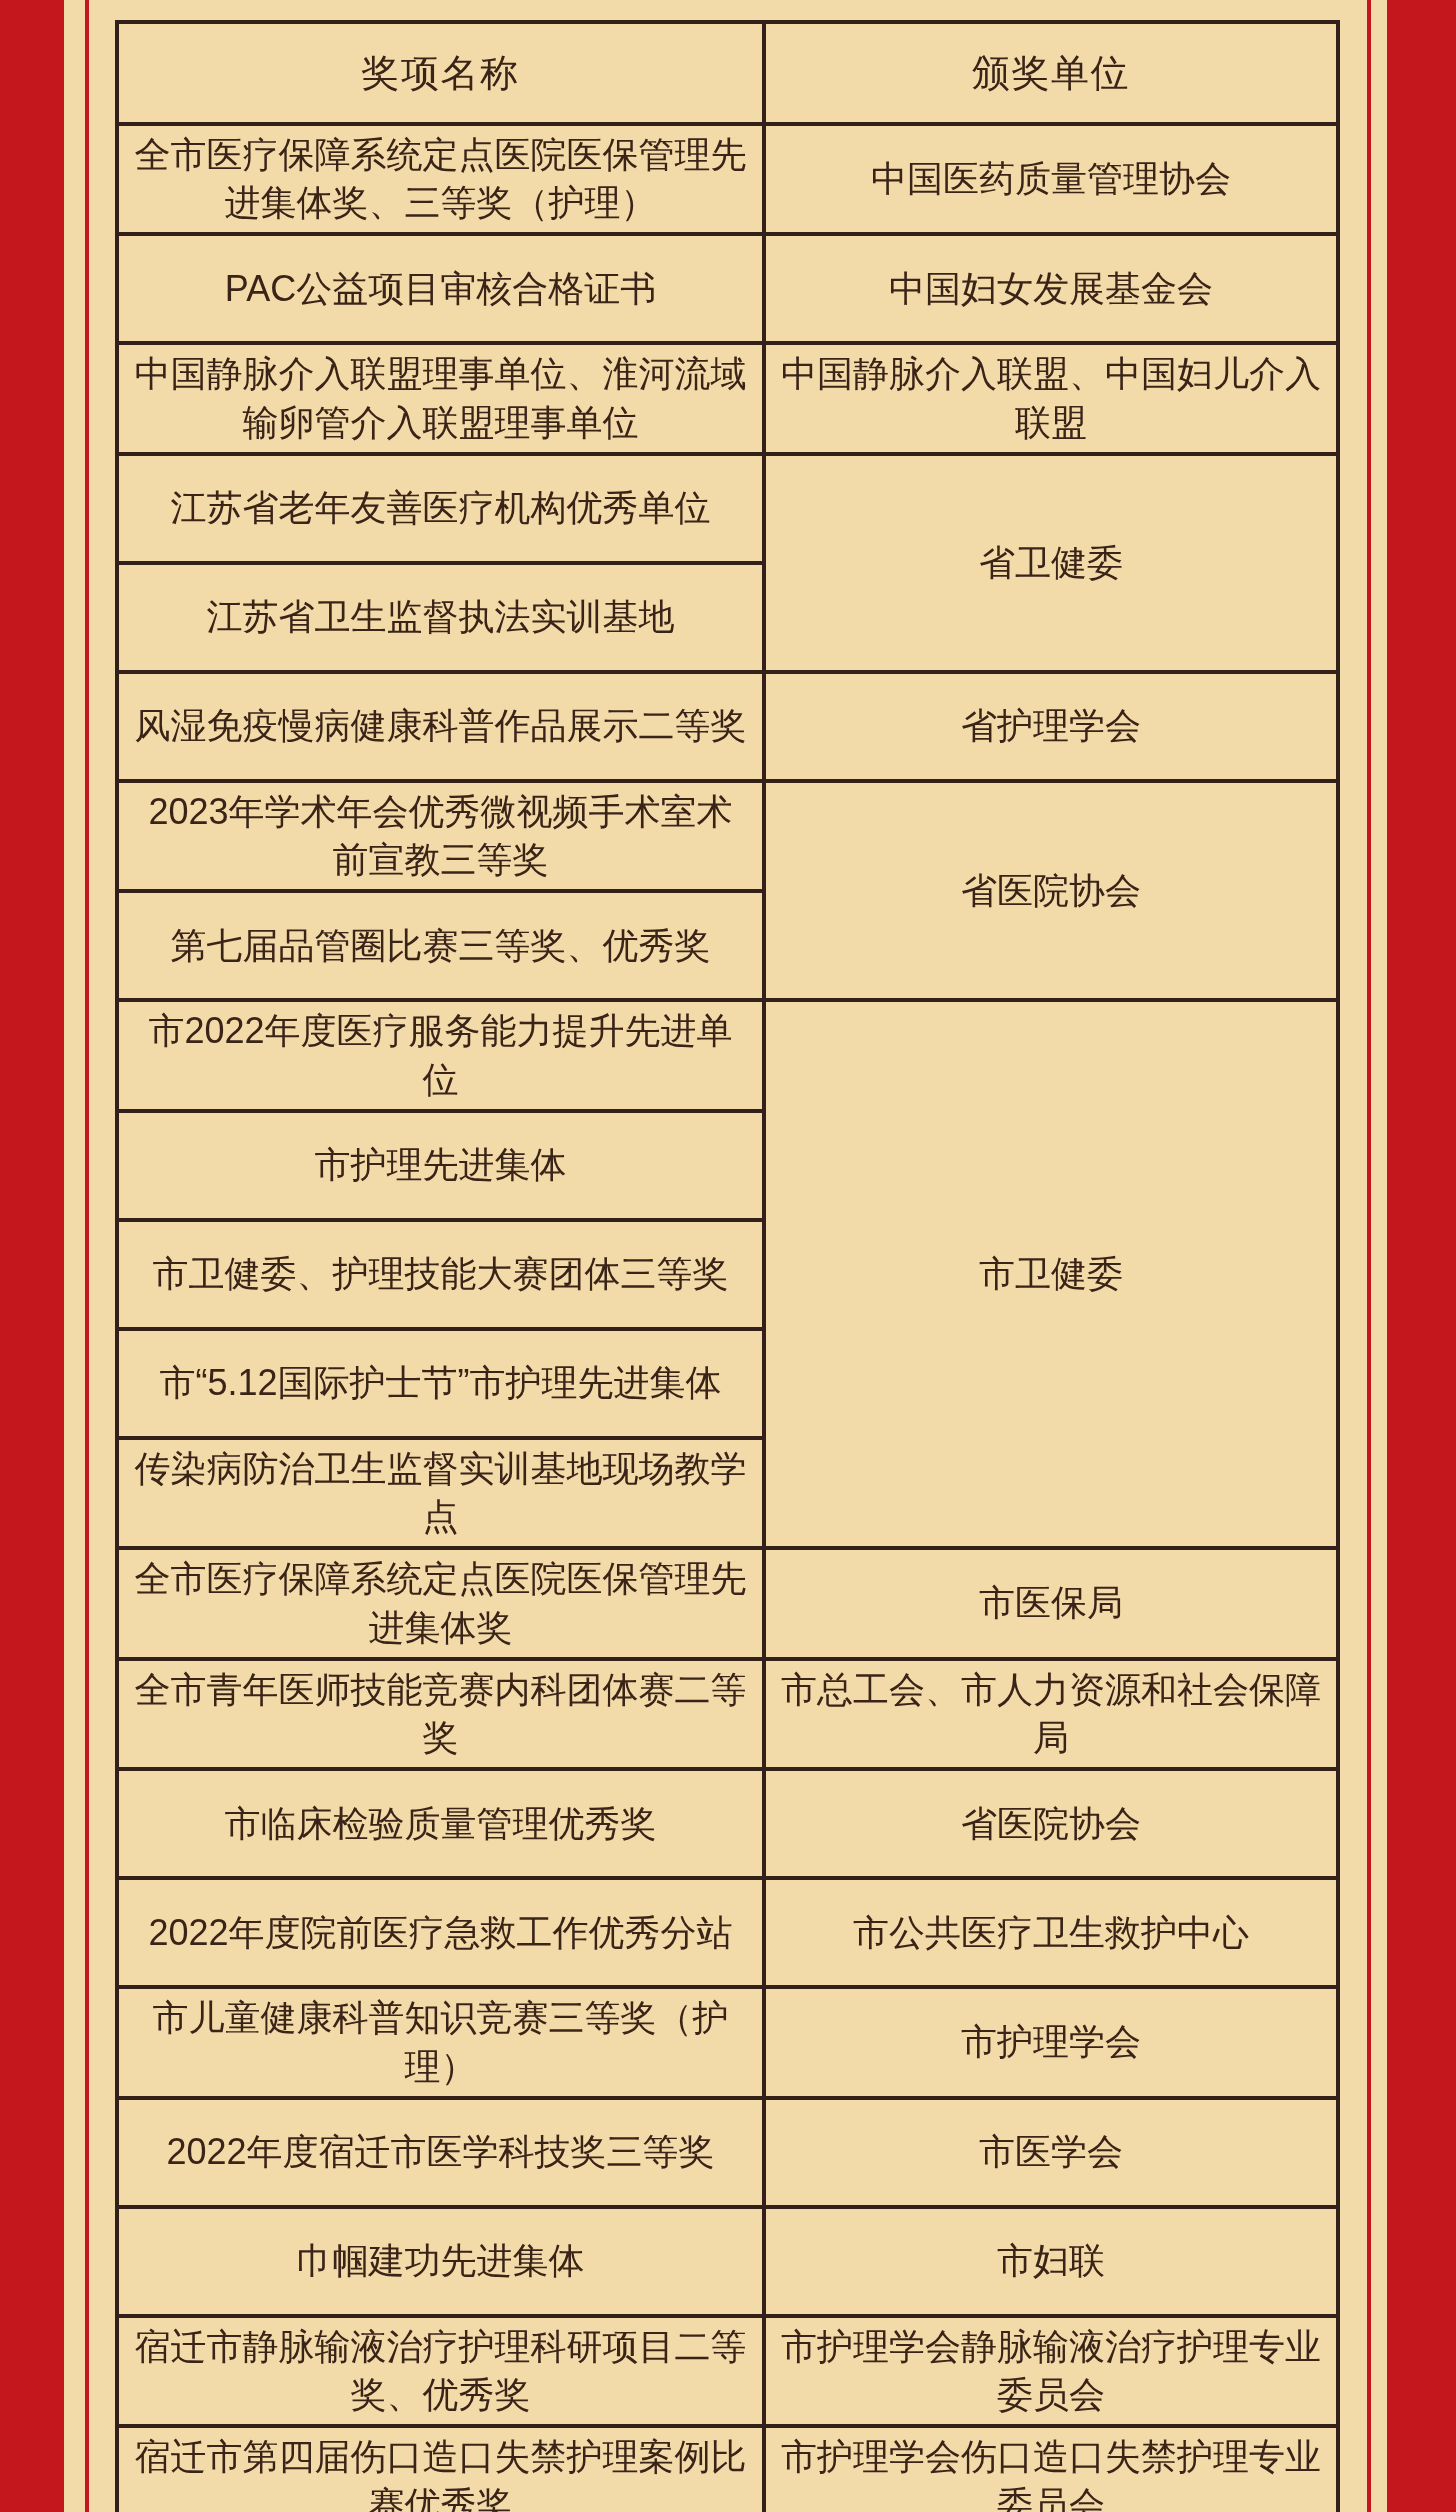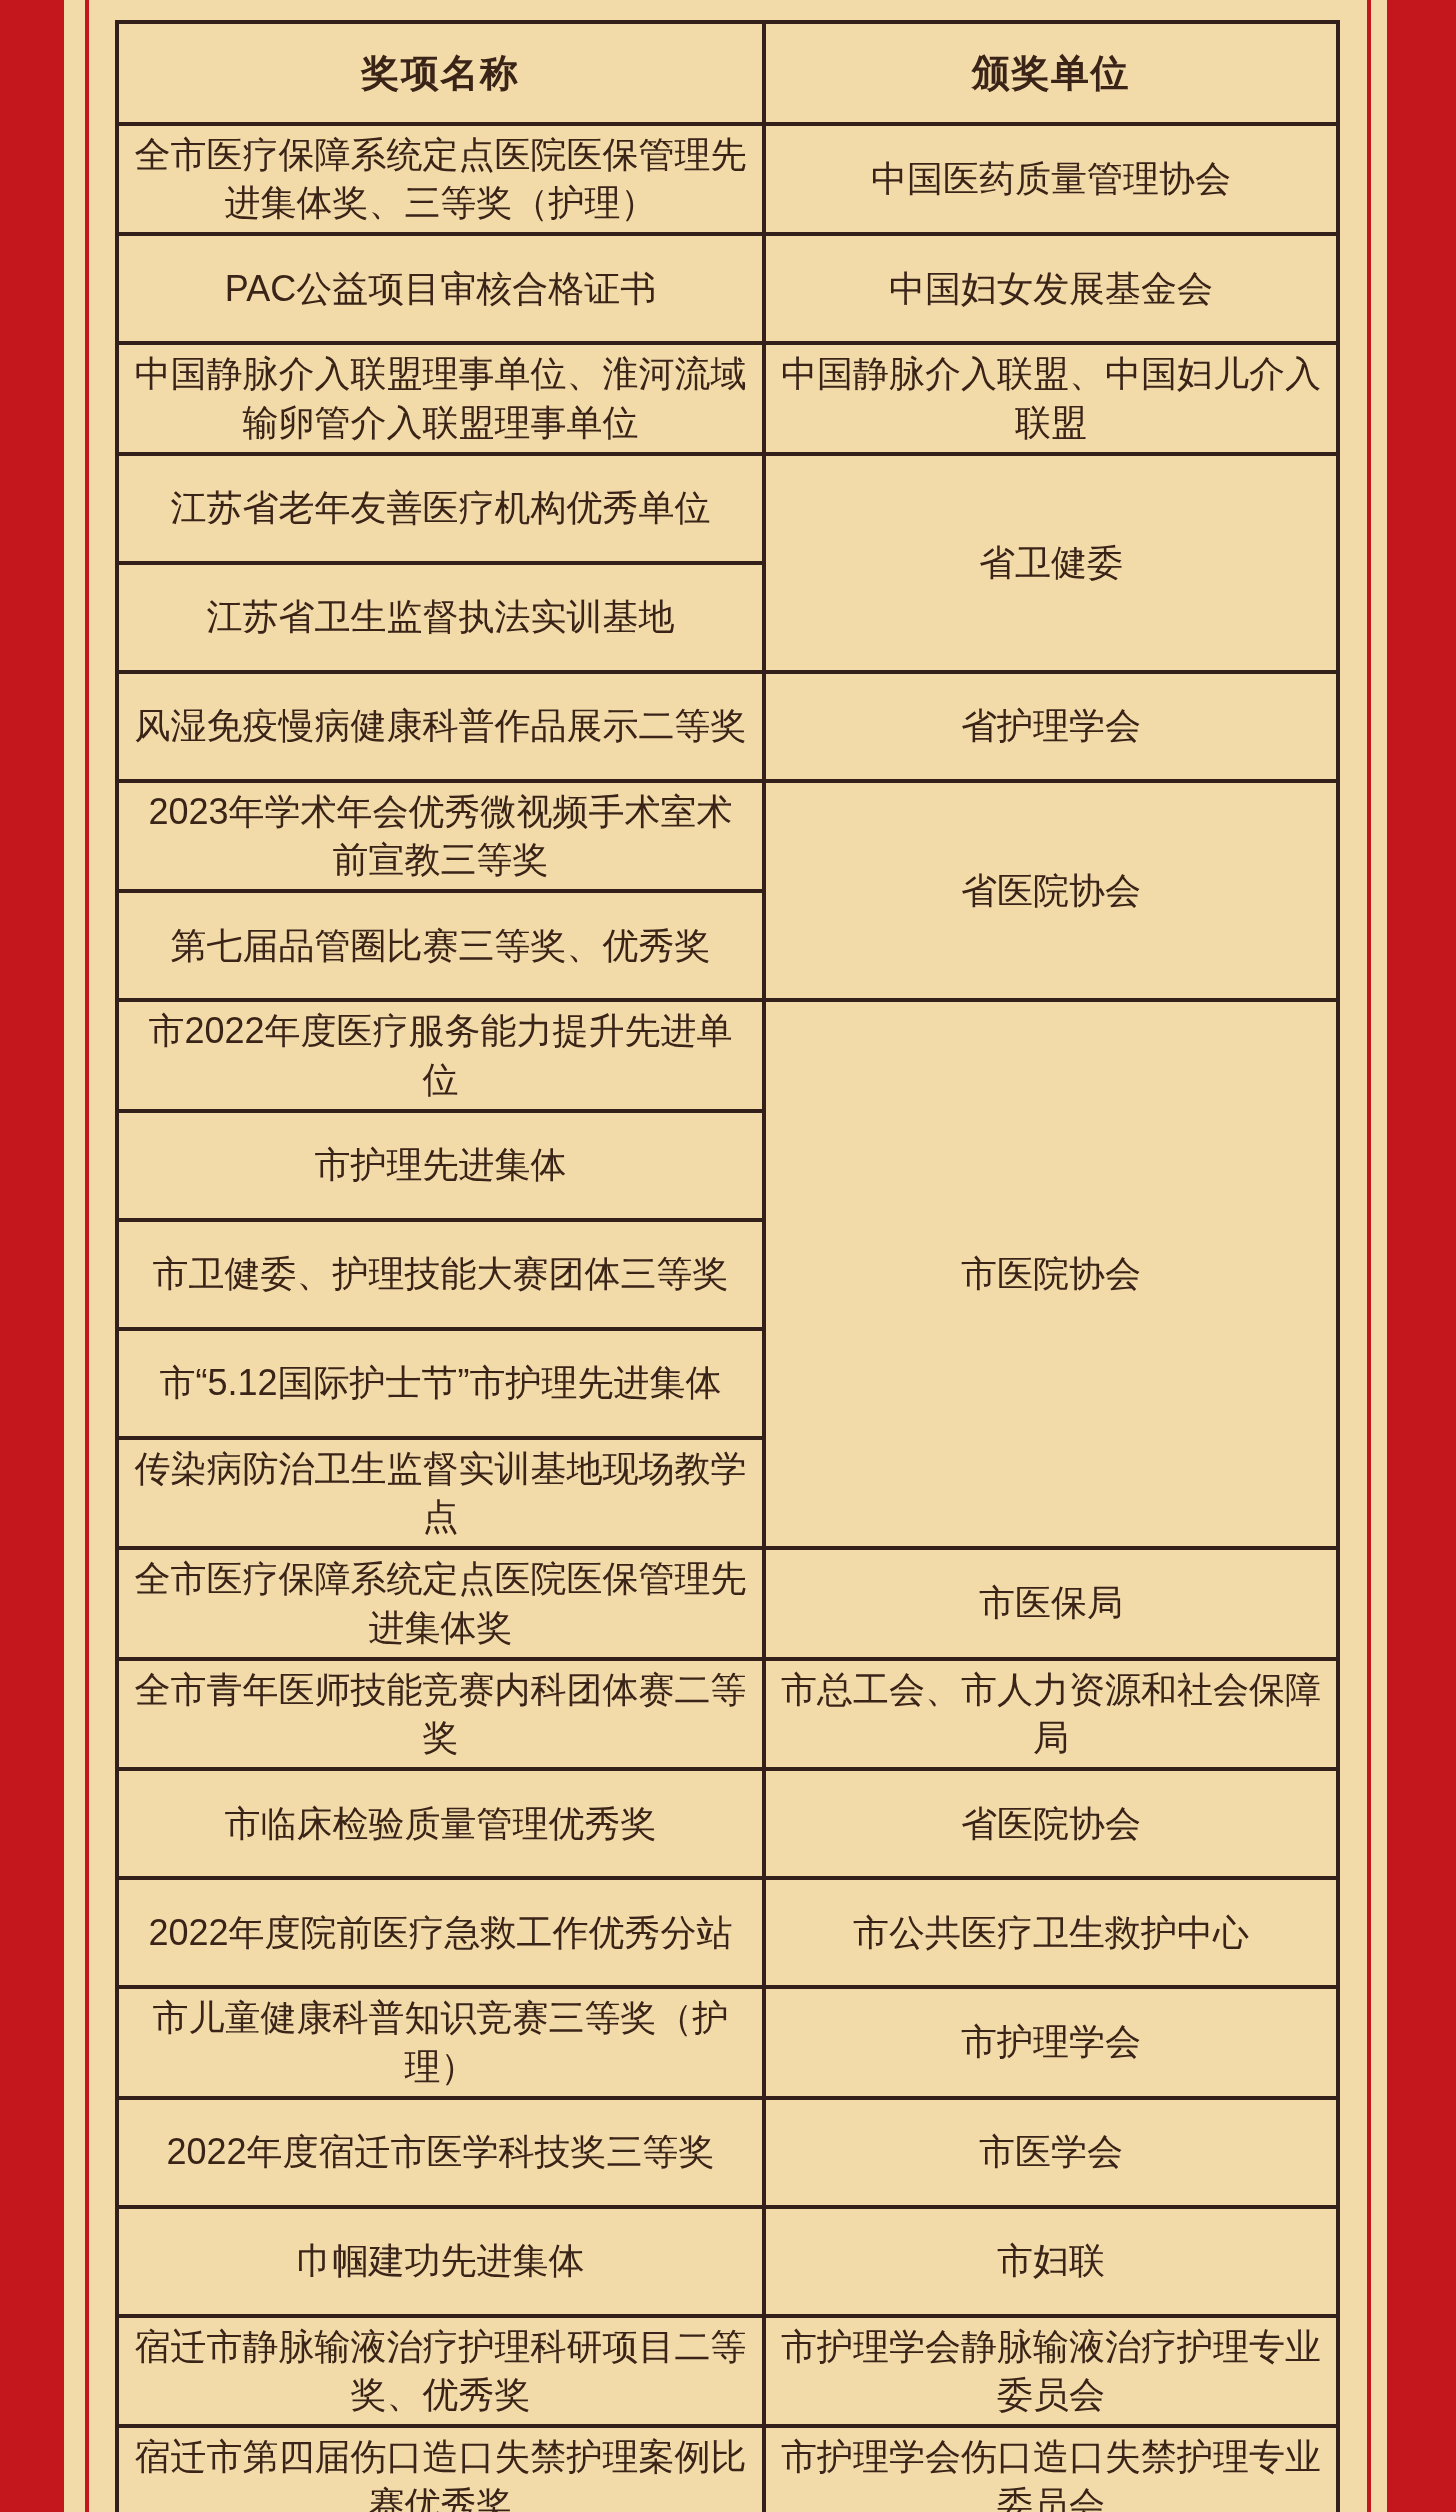--- a/index.html
+++ b/index.html
@@ -52,21 +52,21 @@
     vertical-align: middle;
     font-size: 36px;
     line-height: 1.34;
     padding: 5px 13px;
     box-sizing: border-box;
   }
 
   table.awards th {
     height: 102px;
     font-size: 38px;
-    font-weight: 700;
+    font-weight: 400;
     letter-spacing: 1.6px;
   }
 
   table.awards td { height: 109px; font-weight: 500; }
 </style>
 </head>
 <body>
 
 <div class="page">
   <div class="red-band left"></div>
@@ -111,21 +111,21 @@
         </tr>
         <tr>
           <td>2023年学术年会优秀微视频手术室术前宣教三等奖</td>
           <td rowspan="2">省医院协会</td>
         </tr>
         <tr>
           <td>第七届品管圈比赛三等奖、优秀奖</td>
         </tr>
         <tr>
           <td>市2022年度医疗服务能力提升先进单位</td>
-          <td rowspan="5">市医院协会</td>
+          <td rowspan="5">市卫健委</td>
         </tr>
         <tr>
           <td>市护理先进集体</td>
         </tr>
         <tr>
           <td>市卫健委、护理技能大赛团体三等奖</td>
         </tr>
         <tr>
           <td>市“5.12国际护士节”市护理先进集体</td>
         </tr>

